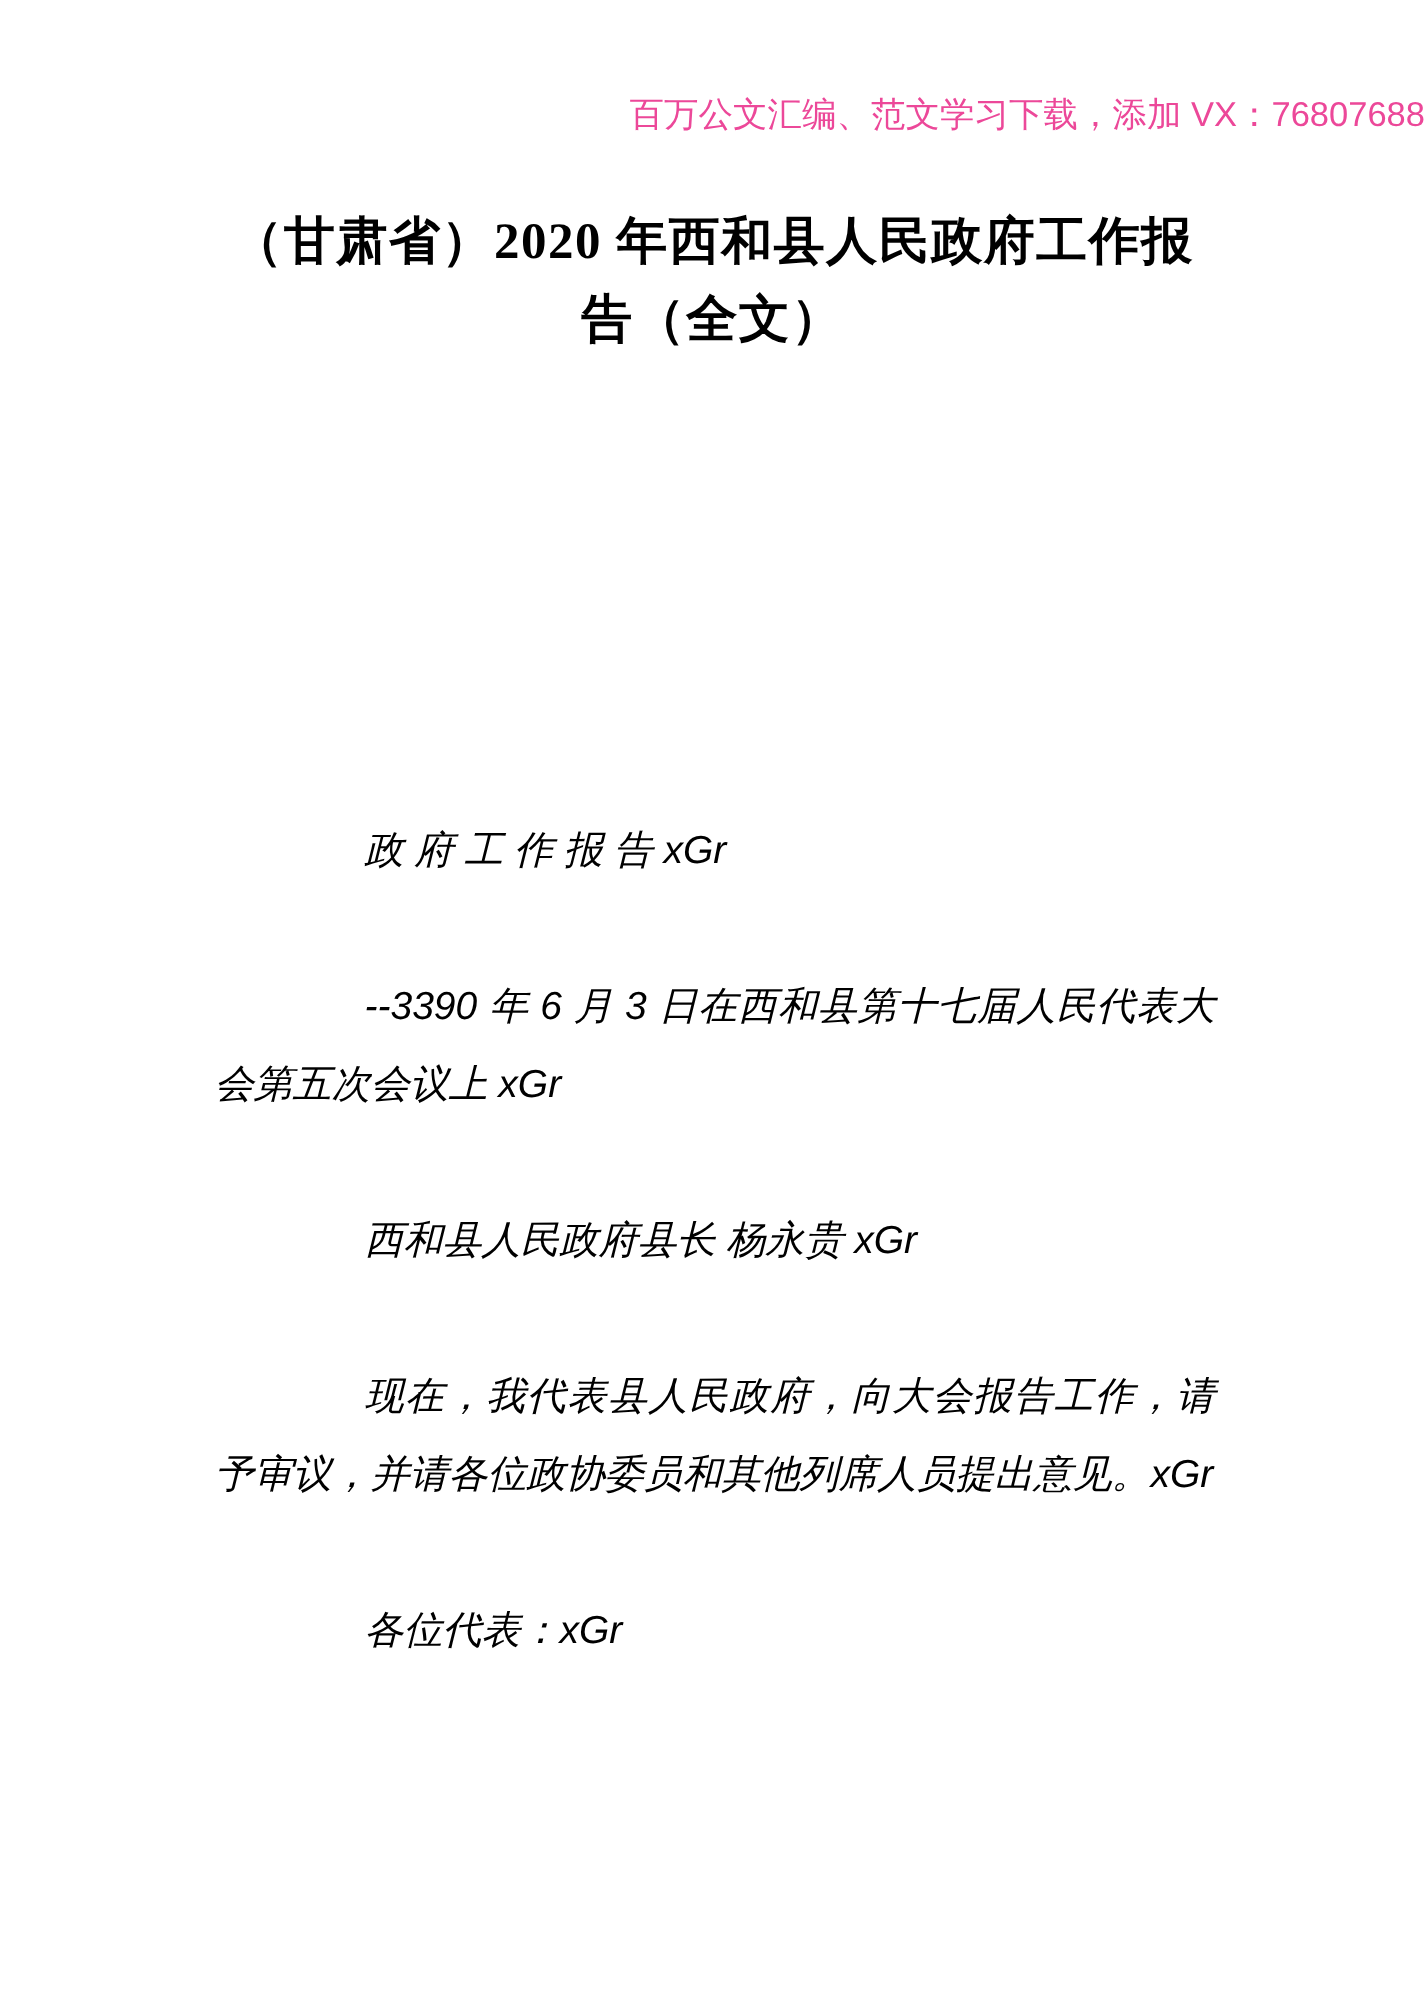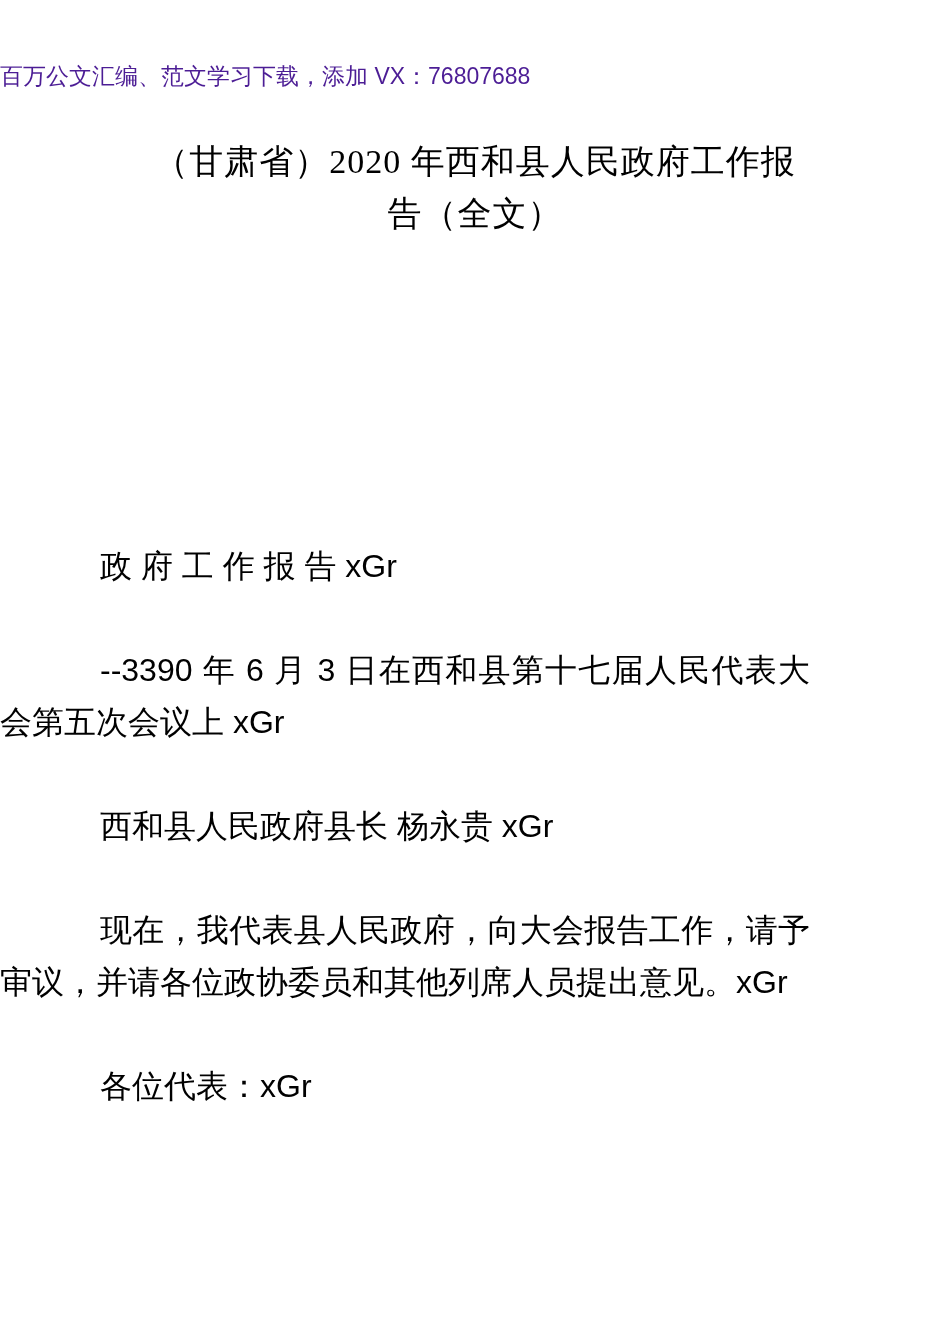--- a/index.html
+++ b/index.html
@@ -15,42 +15,44 @@
     font-family: "Liberation Sans", sans-serif;
   }
   .page {
     width: 950px;
     height: 1344px;
     background: #ffffff;
     box-sizing: border-box;
   }
   .header-note {
     padding-top: 60px;
-    text-align: left;
-    color: #4c1d95;
+    text-align: right;
+    color: #ec4899;
     font-size: 23px;
     line-height: 32px;
     font-family: "Liberation Sans", sans-serif;
   }
   .doc-title {
     margin: 44px auto 0 auto;
     width: 664px;
     text-align: center;
     font-size: 34px;
     line-height: 52px;
-    font-weight: normal;
+    font-weight: bold;
     font-family: "Liberation Serif", serif;
     letter-spacing: 1px;
   }
   .doc-body {
     margin-top: 300px;
+    padding-left: 143px;
     padding-right: 140px;
-    font-size: 32px;
+    font-size: 26px;
     line-height: 52px;
     font-family: "Liberation Sans", sans-serif;
+    font-style: italic;
   }
   .doc-body p {
     margin: 0 0 52px 0;
     text-indent: 100px;
     text-align: justify;
     text-justify: inter-character;
   }
 </style>
 </head>
 <body>

